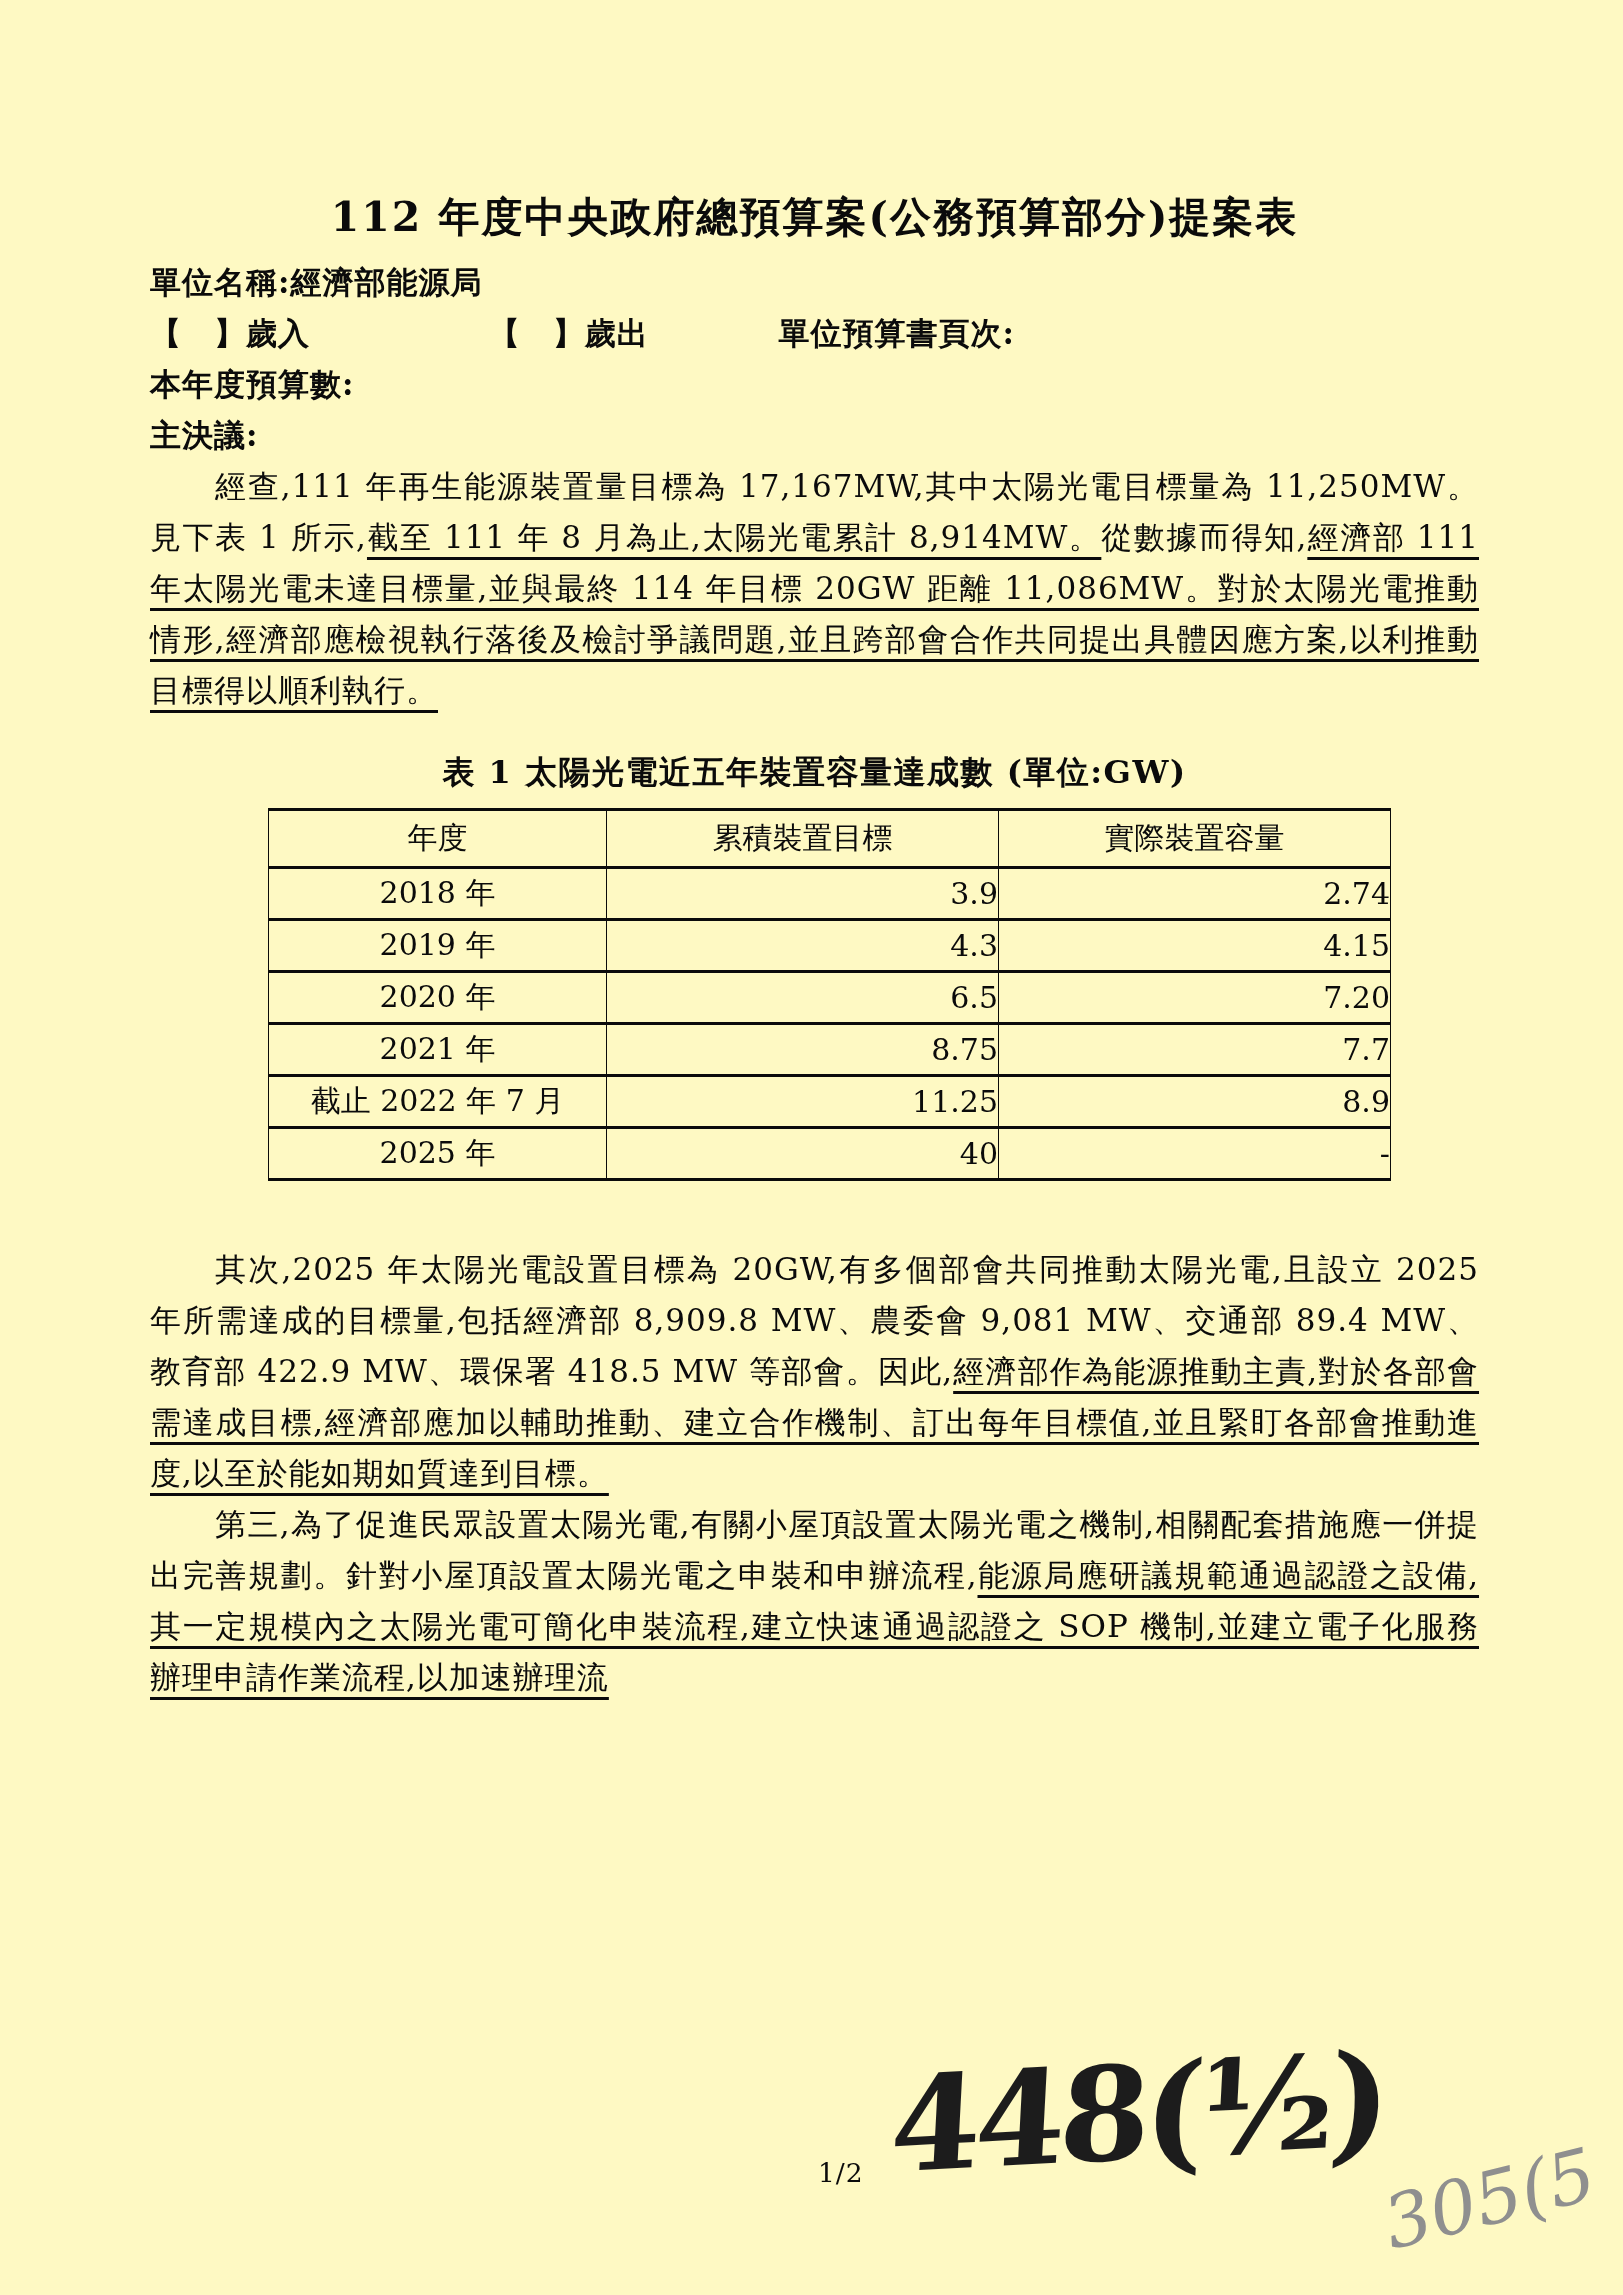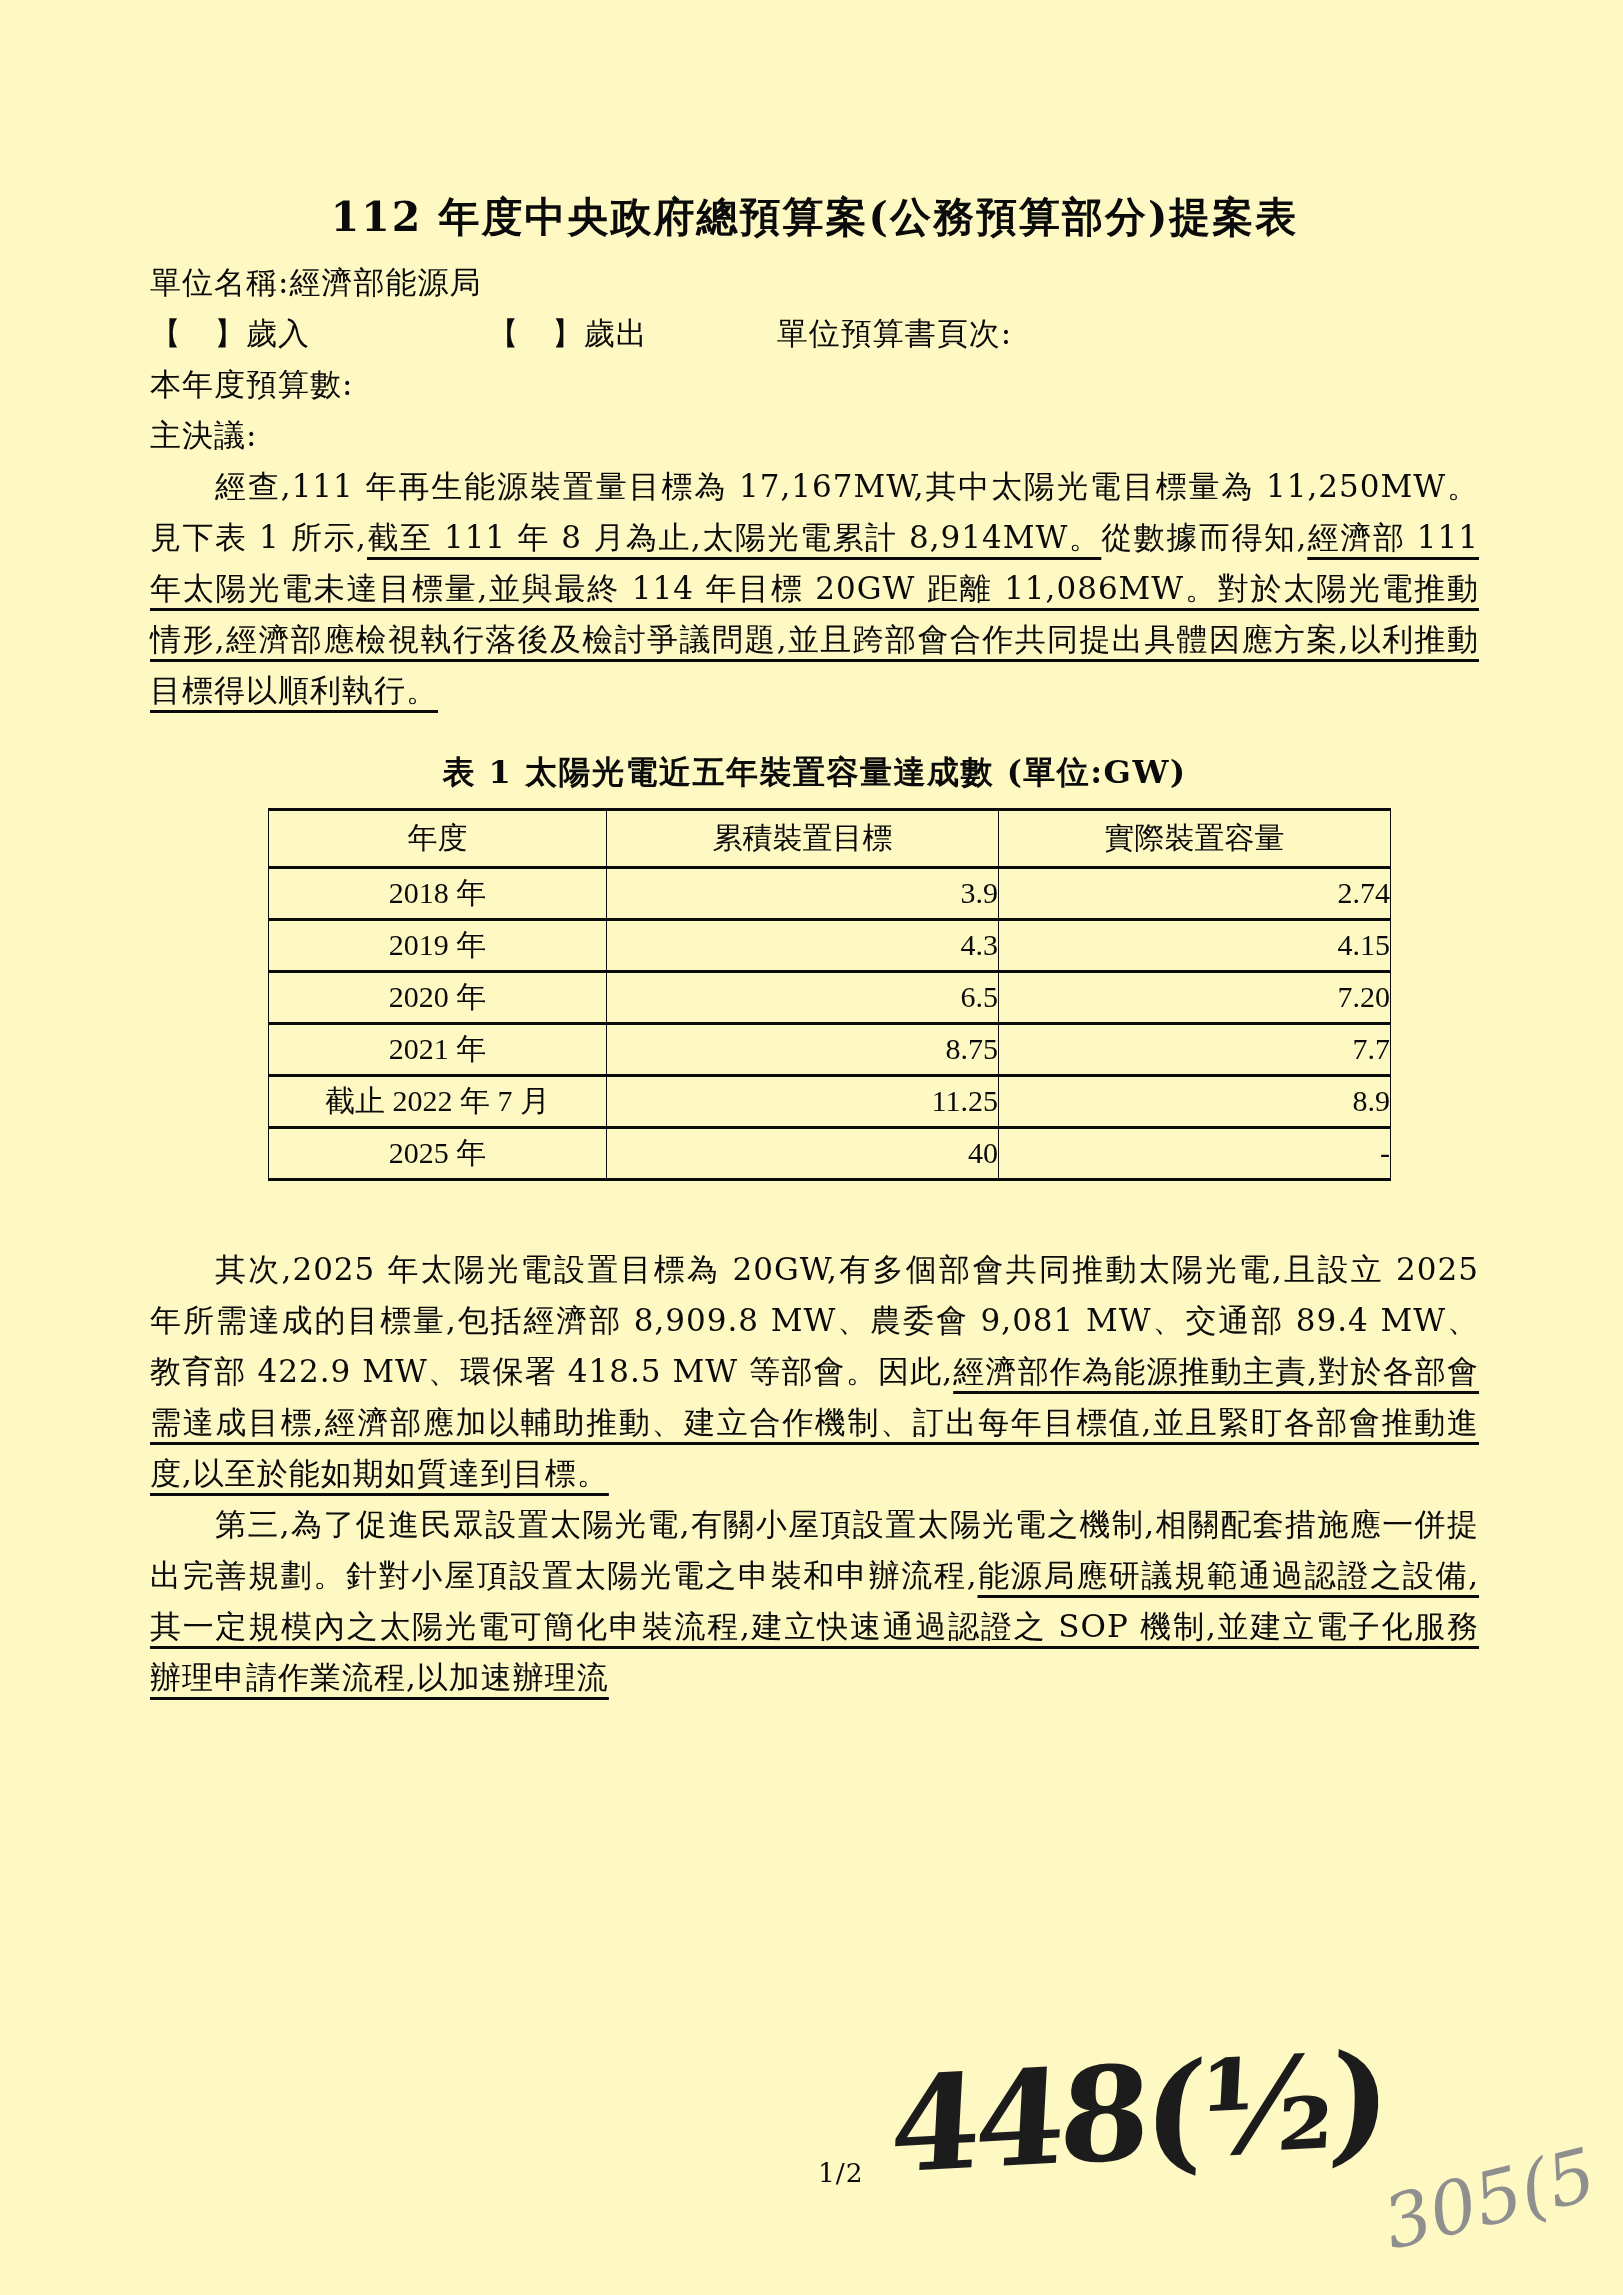--- a/index.html
+++ b/index.html
@@ -22,20 +22,21 @@
     font-size:41px;
     font-weight:700;
     letter-spacing:2px;
     line-height:1.25;
   }
   .doc-line{
     font-size:31px;
     line-height:51px;
     letter-spacing:1px;
     white-space:nowrap;
+    font-weight:bold;
   }
   .gap-340{margin-left:167px;}
   .gap-240{margin-left:118px;}
   .gap-550{margin-left:270px;}
   .para{
     margin:0;
     font-size:31px;
     line-height:51px;
     letter-spacing:1px;
     text-align:justify;
@@ -53,21 +54,20 @@
     text-align:center;
     font-size:32px;
     font-weight:700;
     letter-spacing:1.5px;
   }
   table.cap-table{
     border-collapse:collapse;
     margin-left:118px;
     width:1123px;
     table-layout:fixed;
-    font-family:Liberation Serif, serif;
   }
   table.cap-table th, table.cap-table td{
     border-left:1.5px solid #0b0b0b;
     border-right:1.5px solid #0b0b0b;
     border-top:3.4px solid #0b0b0b;
     border-bottom:3.4px solid #0b0b0b;
     font-size:30px;
     font-weight:400;
     padding:0;
   }

